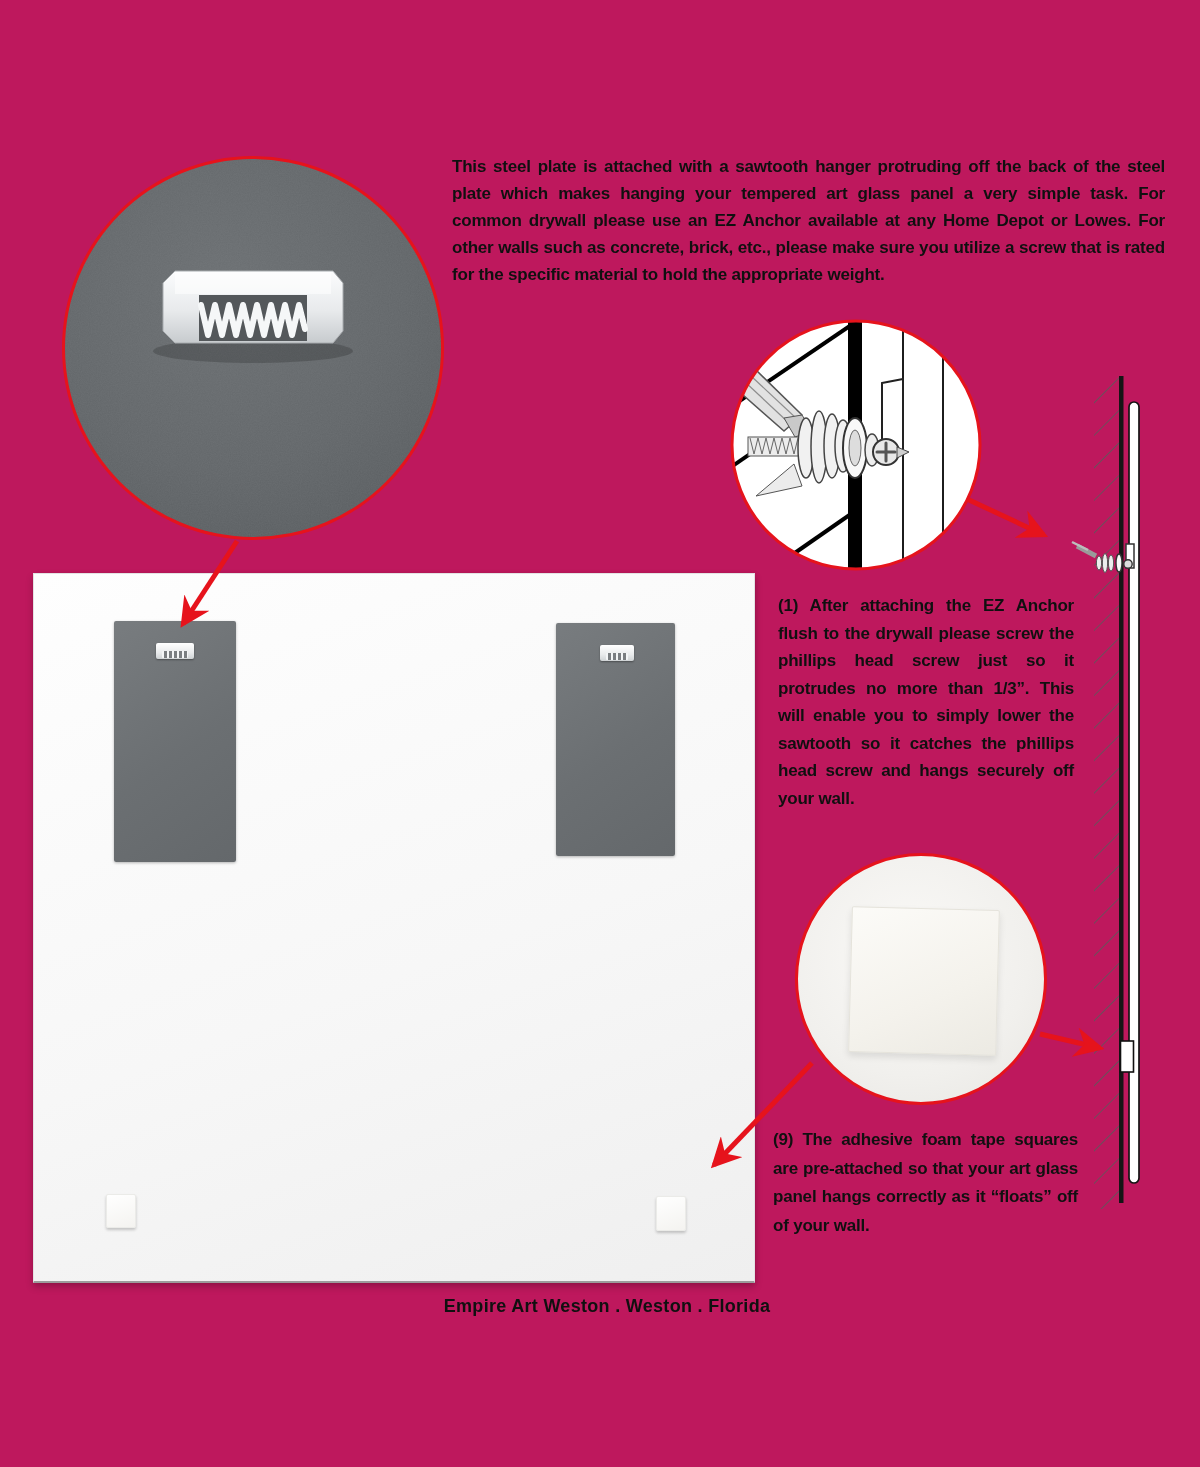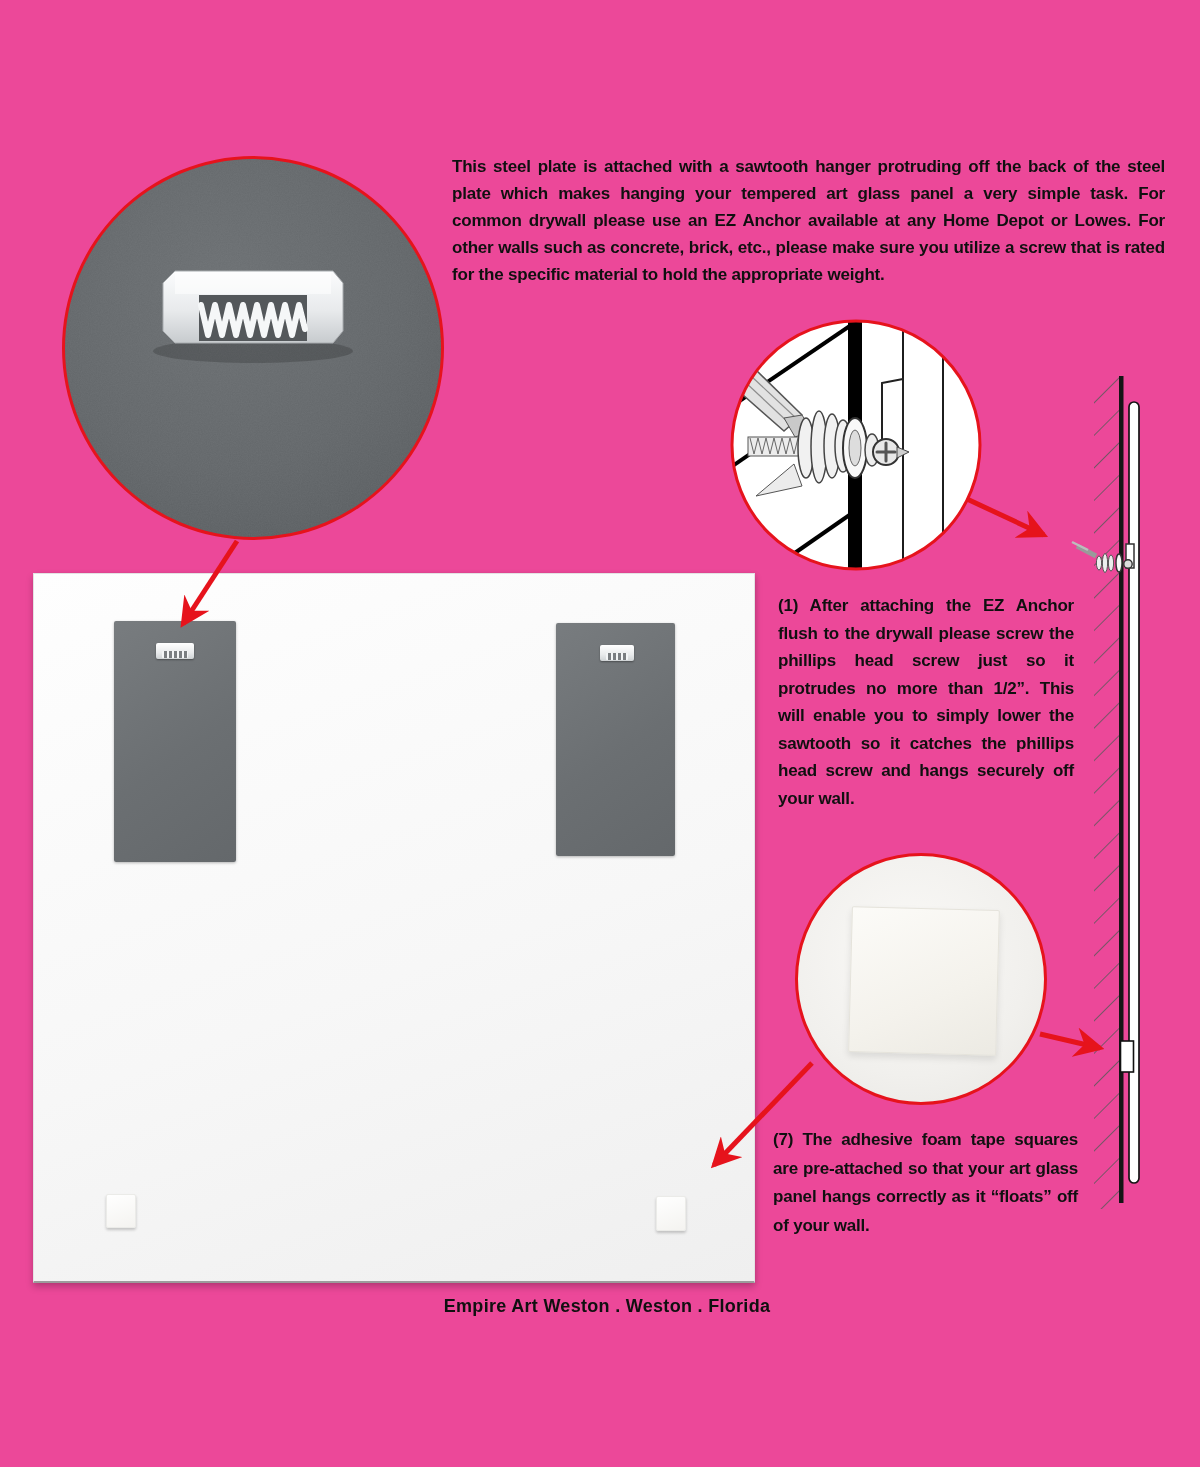--- a/index.html
+++ b/index.html
@@ -4,21 +4,21 @@
 <style>
   :root{
     --red:#e6131c;
     --steel:#6e7275;
     --steel-dark:#5e6265;
     --ink:#101010;
     --panel:#f7f7f7;
   }
   html,body{margin:0;padding:0;background:#ffffff;}
   .canvas{
-    position:relative;width:1200px;height:1467px;background:#ec4899;overflow:hidden;
+    position:relative;width:1200px;height:1467px;background:#be185d;overflow:hidden;
     font-family:"Liberation Sans", sans-serif;
   }
   
   .intro{
     position:absolute;left:452px;top:153px;width:713px;
     font-weight:bold;font-size:17px;line-height:27px;letter-spacing:-0.2px;
     color:var(--ink);text-align:justify;
   }
   .step{
     position:absolute;font-weight:bold;font-size:17px;line-height:27.5px;
@@ -130,22 +130,22 @@
     </div>
     <div class="plate plate-right">
       <div class="hanger">
           <span class="teeth"></span>
         </div>
     </div>
     <div class="foam-sq foam-sq-left"></div>
     <div class="foam-sq foam-sq-right"></div>
   </div>
 
-  <div class="step step1">(1) After attaching the EZ Anchor flush to the drywall please screw the  phillips head screw just so it protrudes no more than 1/2”. This will enable you to simply lower the sawtooth so it catches the phillips head screw and hangs securely off your wall.</div>
-  <div class="step step2">(7) The adhesive foam tape squares are pre-attached so that your art glass panel hangs correctly as it “floats” off of your wall.</div>
+  <div class="step step1">(1) After attaching the EZ Anchor flush to the drywall please screw the  phillips head screw just so it protrudes no more than 1/3”. This will enable you to simply lower the sawtooth so it catches the phillips head screw and hangs securely off your wall.</div>
+  <div class="step step2">(9) The adhesive foam tape squares are pre-attached so that your art glass panel hangs correctly as it “floats” off of your wall.</div>
 
   <div class="circle3">
     <div class="foam-big"></div>
   </div>
 
   <div class="footer">Empire Art Weston  . Weston . Florida</div>
 
   <svg class="overlay" width="1200" height="1467" viewBox="0 0 1200 1467">
     <defs>
       <marker id="ah" viewBox="0 0 10 10" refX="8.5" refY="5" markerWidth="6" markerHeight="6" orient="auto-start-reverse">

